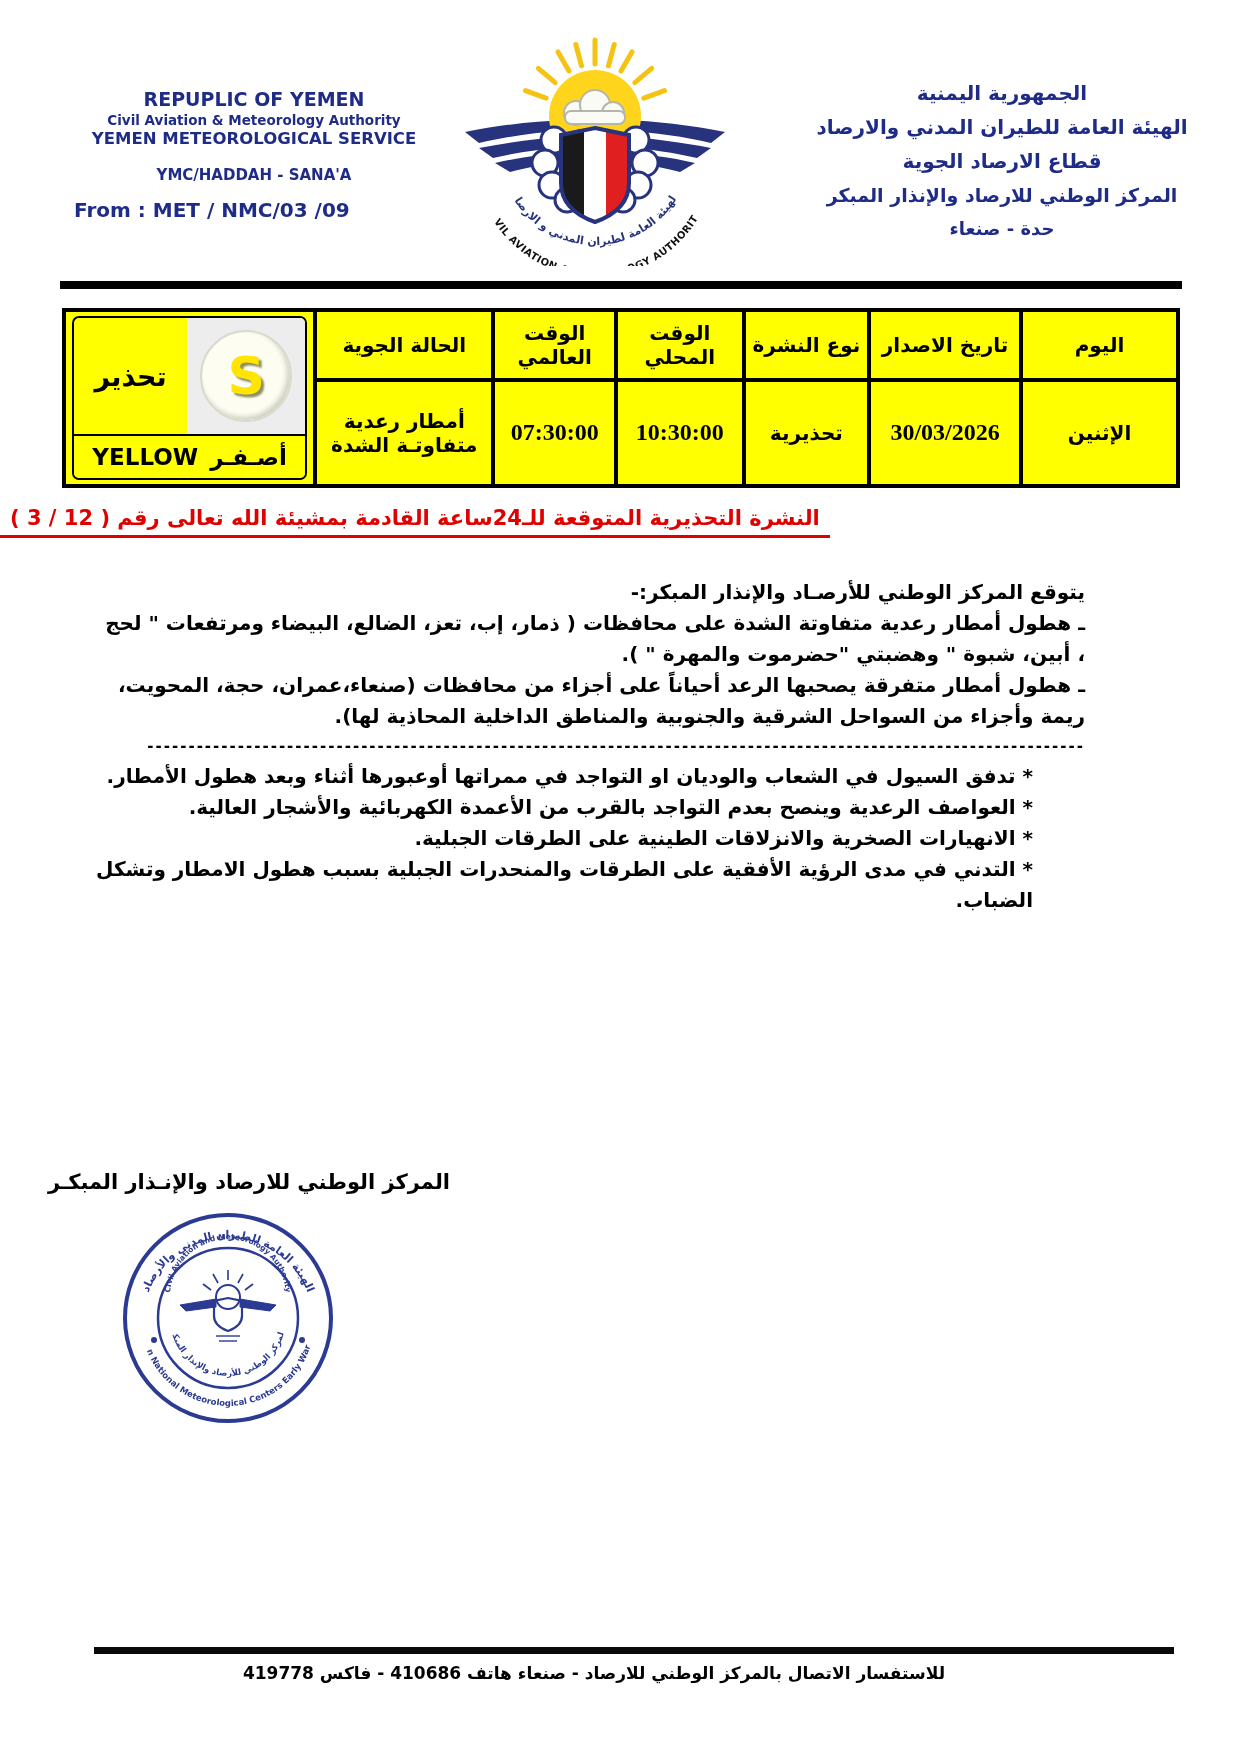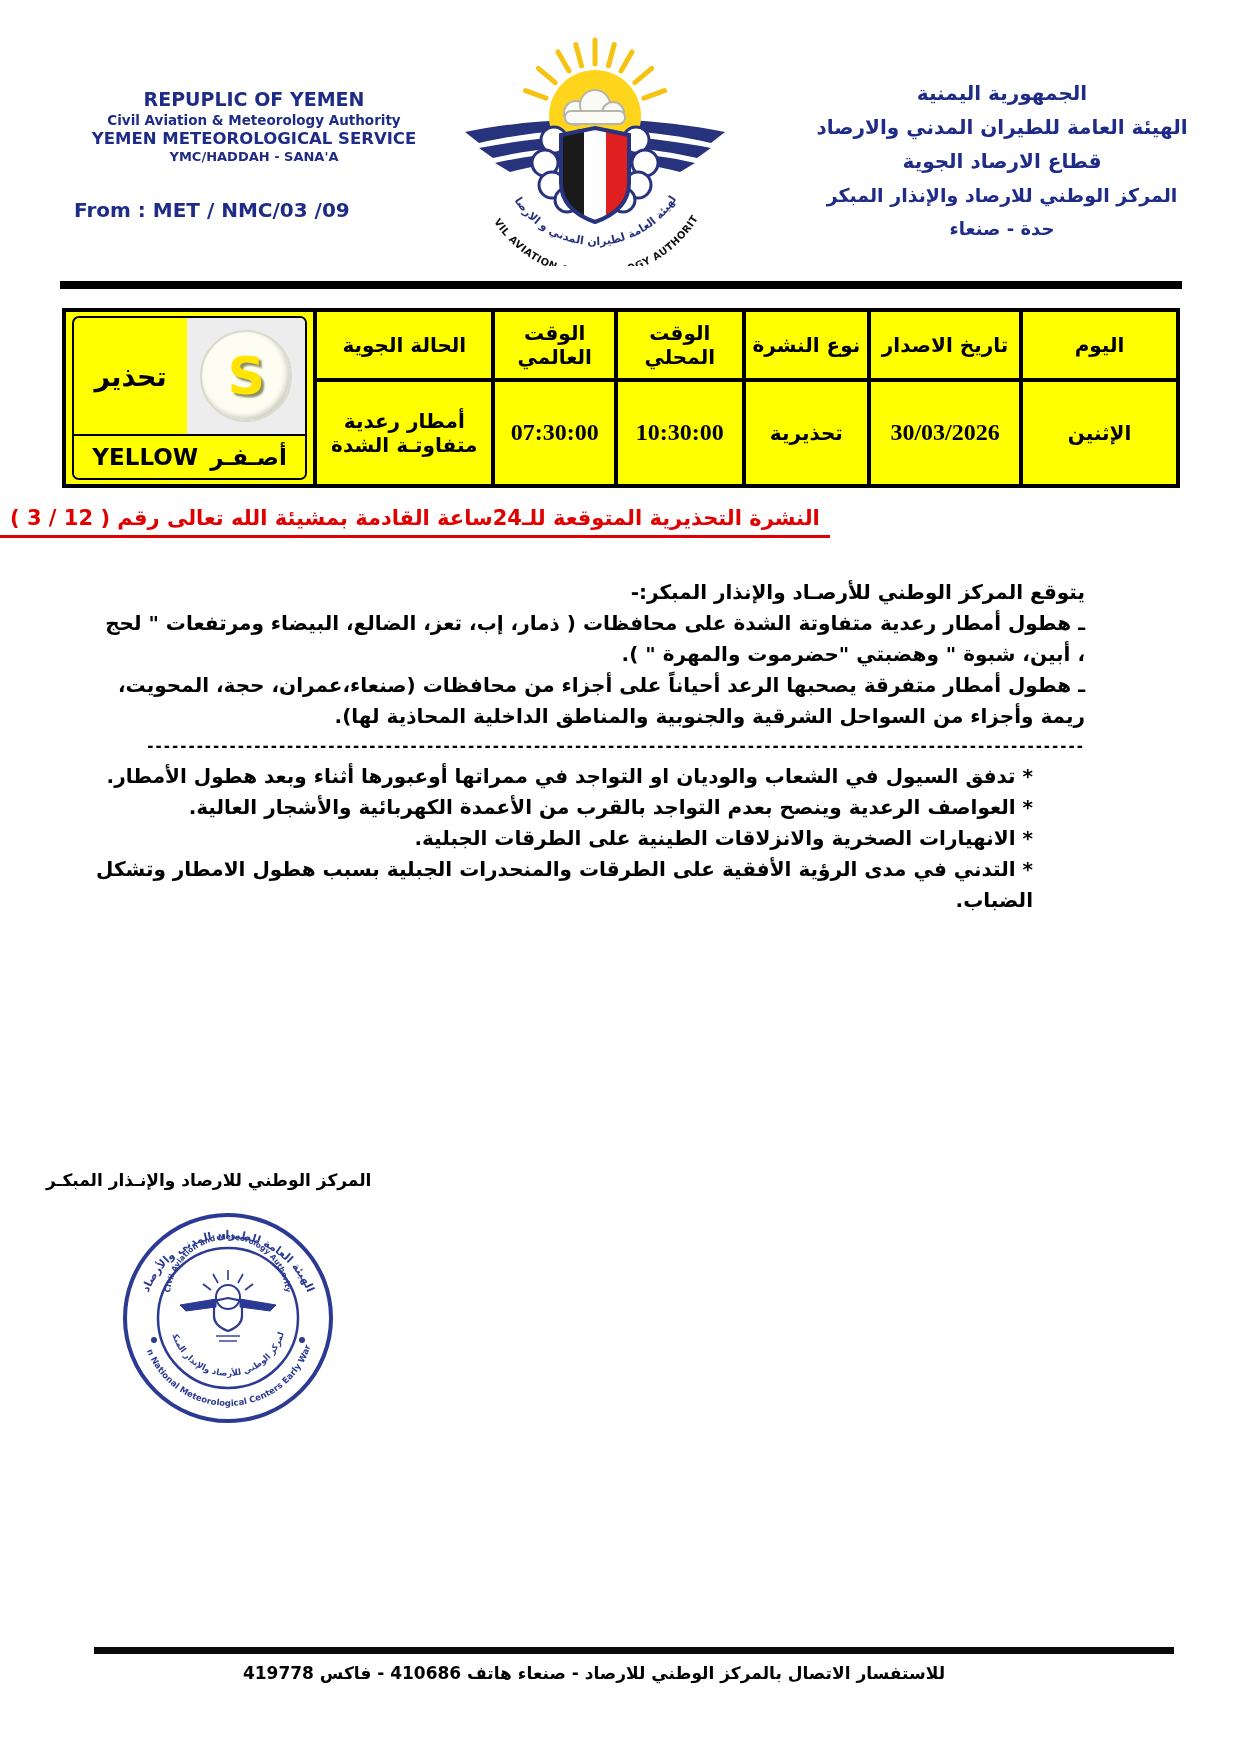--- a/index.html
+++ b/index.html
@@ -8,21 +8,21 @@
     font-family:"DejaVu Sans", sans-serif; color:#000; overflow:hidden;
   }
   
   .hdr-left{
     position:absolute; left:68px; top:88px; width:372px;
     text-align:center; color:#1f2c87; font-weight:bold; line-height:1.25;
   }
   .hdr-left .t1{font-size:19px;}
   .hdr-left .t2{font-size:13.5px;}
   .hdr-left .t3{font-size:16.5px;}
-  .hdr-left .t4{font-size:13px;}
+  .hdr-left .t4{font-size:15px;margin-top:17px;}
   .from-line{
     position:absolute; left:74px; top:198px; color:#1f2c87;
     font-weight:bold; font-size:20px;
   }
   .logo-wrap{position:absolute; left:455px; top:28px; width:280px; height:238px;}
   .hdr-right{
     position:absolute; left:793px; top:76px; width:418px;
     direction:rtl; text-align:center; color:#1f2c87; font-weight:bold;
   }
   .hdr-right div{line-height:34px;}
@@ -80,22 +80,22 @@
   }
   .body-text p{margin:0;}
   .divider-line{
     direction:ltr; text-align:right; font-size:15px; font-weight:bold;
     letter-spacing:2px; line-height:29px; white-space:nowrap; overflow:hidden;
   }
   .warn-item{padding-right:52px;}
 
   
   .signature{
-    position:absolute; top:1170px; left:46px; width:404px; text-align:left;
-    direction:rtl; font-weight:bold; font-size:17px;
+    position:absolute; top:1170px; left:46px; width:404px; text-align:right;
+    direction:rtl; font-weight:bold; font-size:21px;
   }
   .stamp-wrap{position:absolute; top:1210px; left:120px; width:216px; height:216px;}
 
   
   .footer-rule{position:absolute; top:1647px; left:94px; width:1080px; height:7px; background:#0a0a0a;}
   .footer-text{
     position:absolute; top:1663px; left:0; width:100%; text-align:center;
     direction:rtl; font-weight:bold; font-size:17px;
     font-family:"DejaVu Sans", sans-serif;
   }

